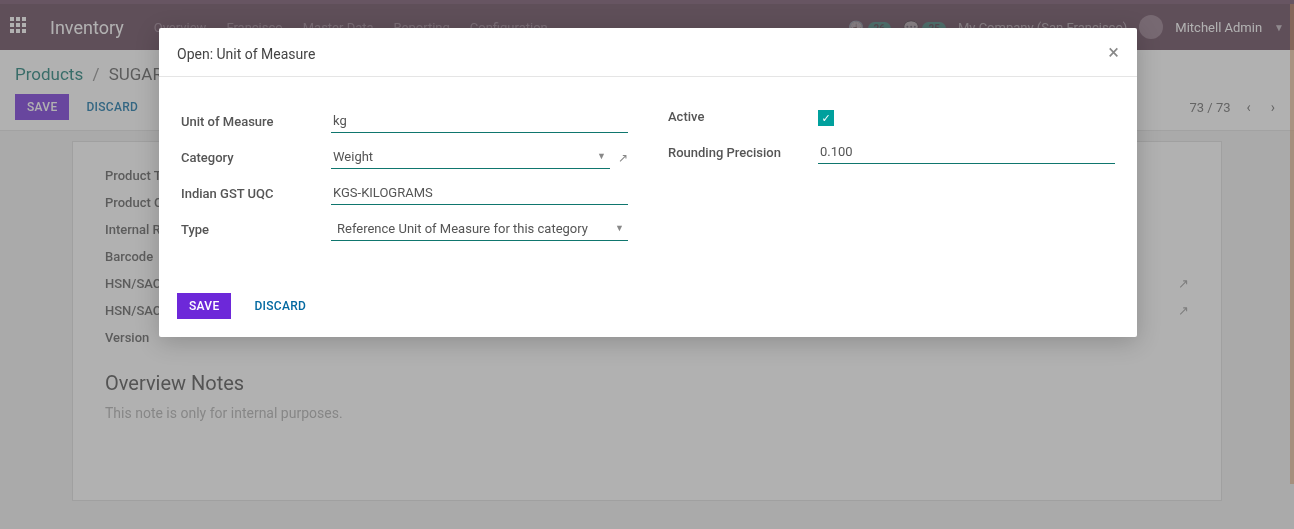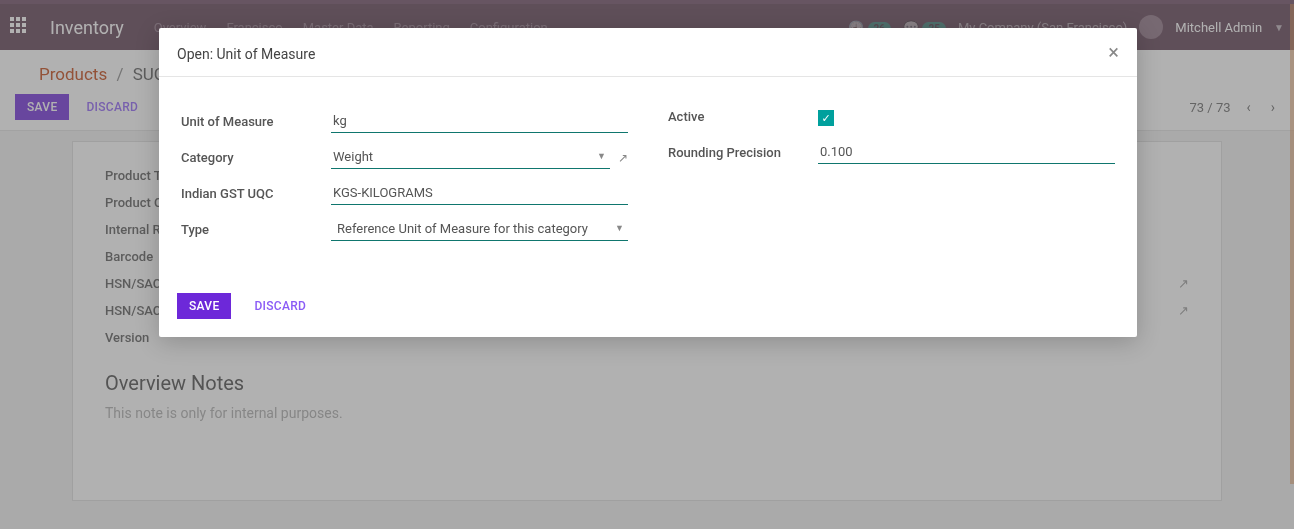--- a/index.html
+++ b/index.html
@@ -108,21 +108,21 @@
       font-weight: 500;
       cursor: pointer;
       letter-spacing: 0.3px;
     }
     .btn-primary {
       background: #6d28d9;
       color: #fff;
     }
     .btn-discard {
       background: transparent;
-      color: #8b5cf6;
+      color: #0369a1;
       margin-left: 5px;
     }
     .pager {
       margin-left: auto;
       display: flex;
       align-items: center;
       font-size: 13px;
       color: #666;
       gap: 12px;
     }
@@ -313,21 +313,21 @@
     <span style="opacity:0.5;">💬 <span class="badge">25</span></span>
     <span style="opacity:0.5;">My Company (San Francisco)</span>
     <span class="avatar"></span>
     <span>Mitchell Admin</span>
     <span style="font-size:10px;opacity:0.6;">▼</span>
   </div>
 </div>
 
 <div class="breadcrumb-area">
   <div class="breadcrumb">
-    <span style="color:#c2410c;margin-left:24px;">Products</span>
+    <span style="color:#0f766e;">Products</span>
     <span class="sep">/</span>
     <span class="current">SUGAR</span>
   </div>
   <div class="action-row">
     <button class="btn btn-primary">SAVE</button>
     <button class="btn btn-discard">DISCARD</button>
     <div class="pager">
       <span>73 / 73</span>
       <span class="pager-arrow">‹</span>
       <span class="pager-arrow">›</span>

